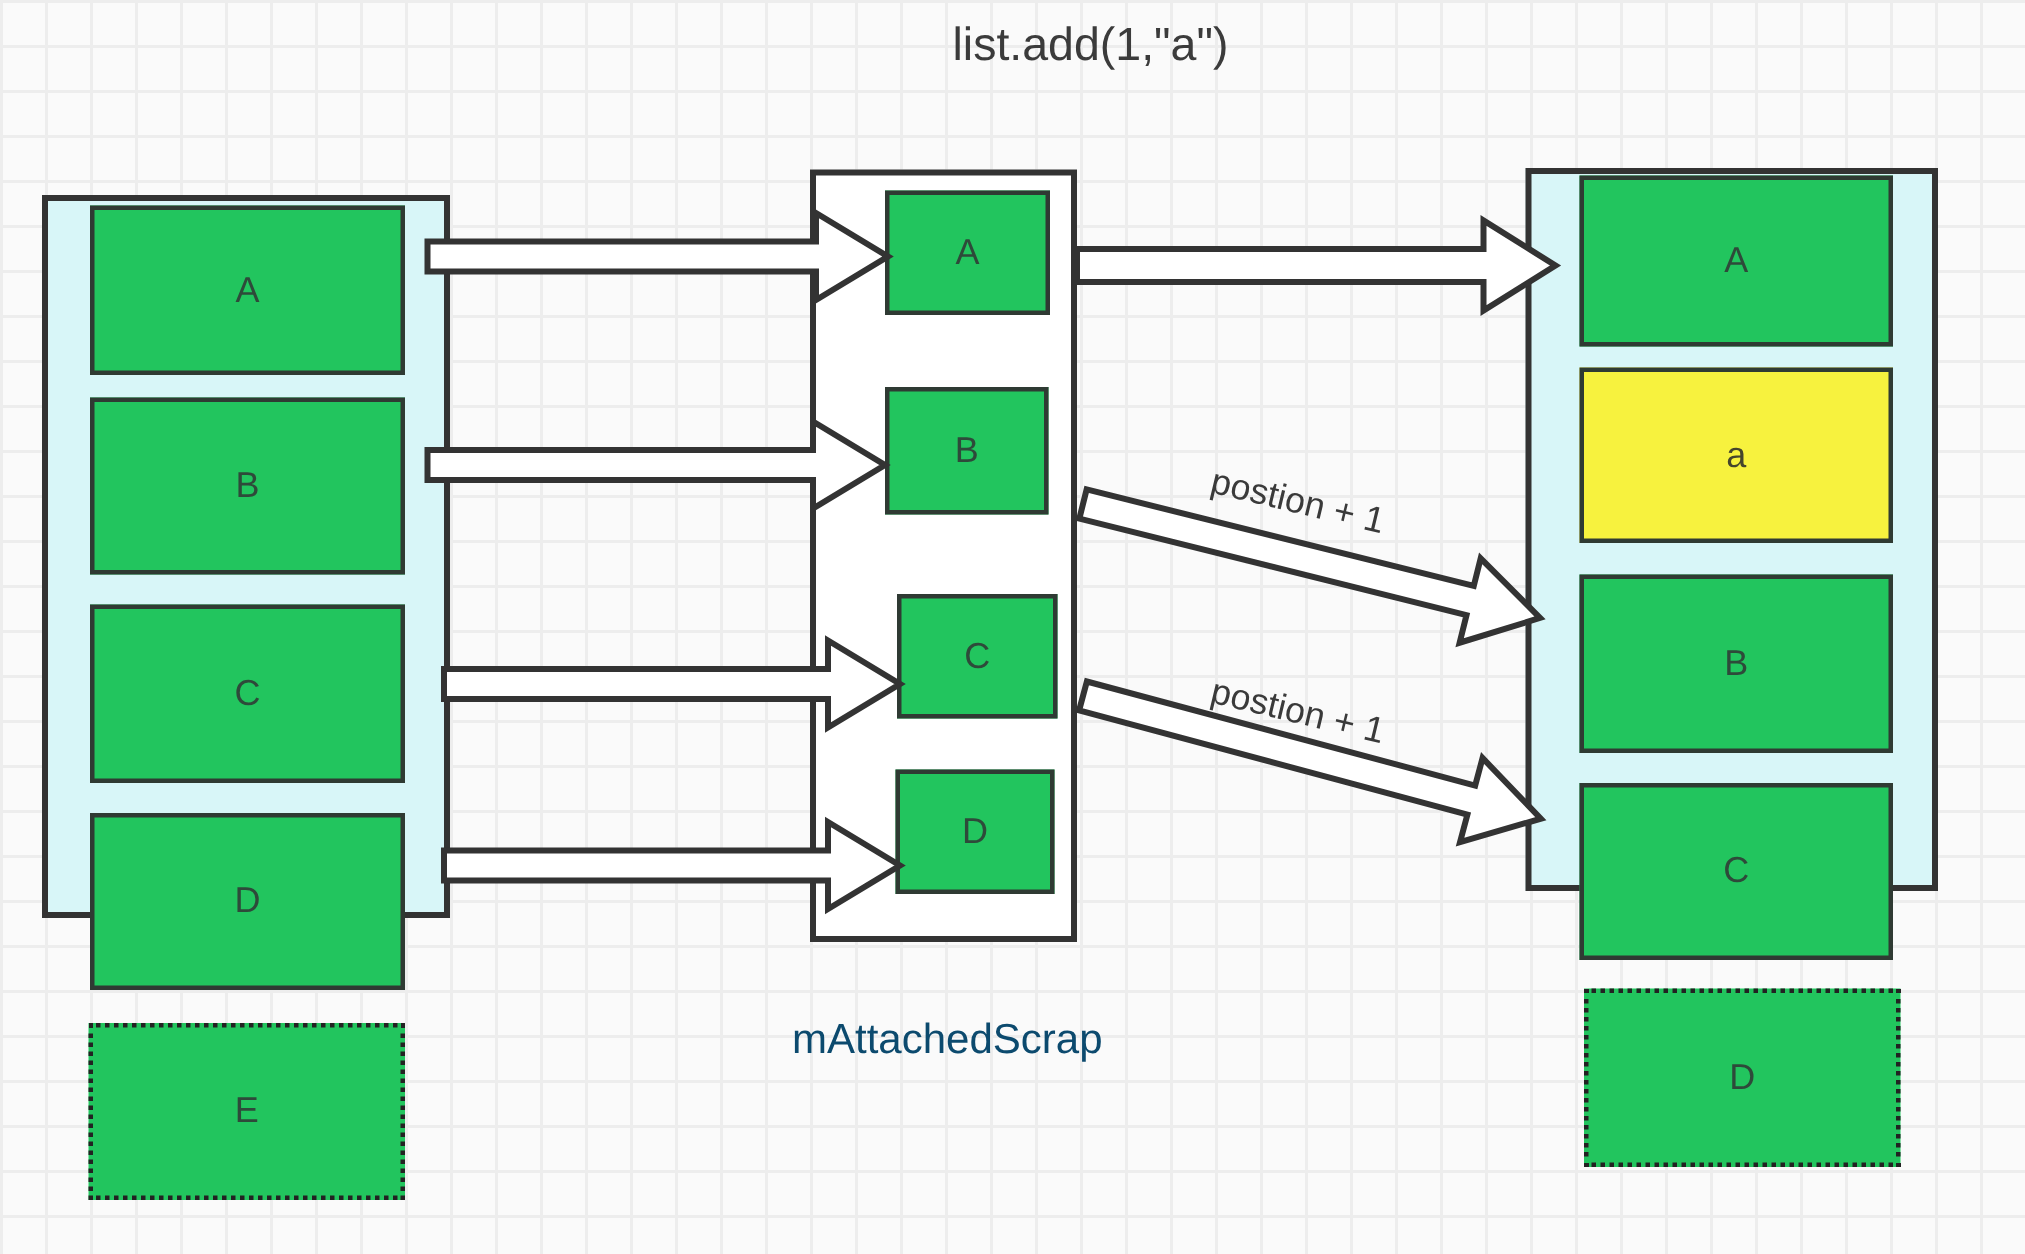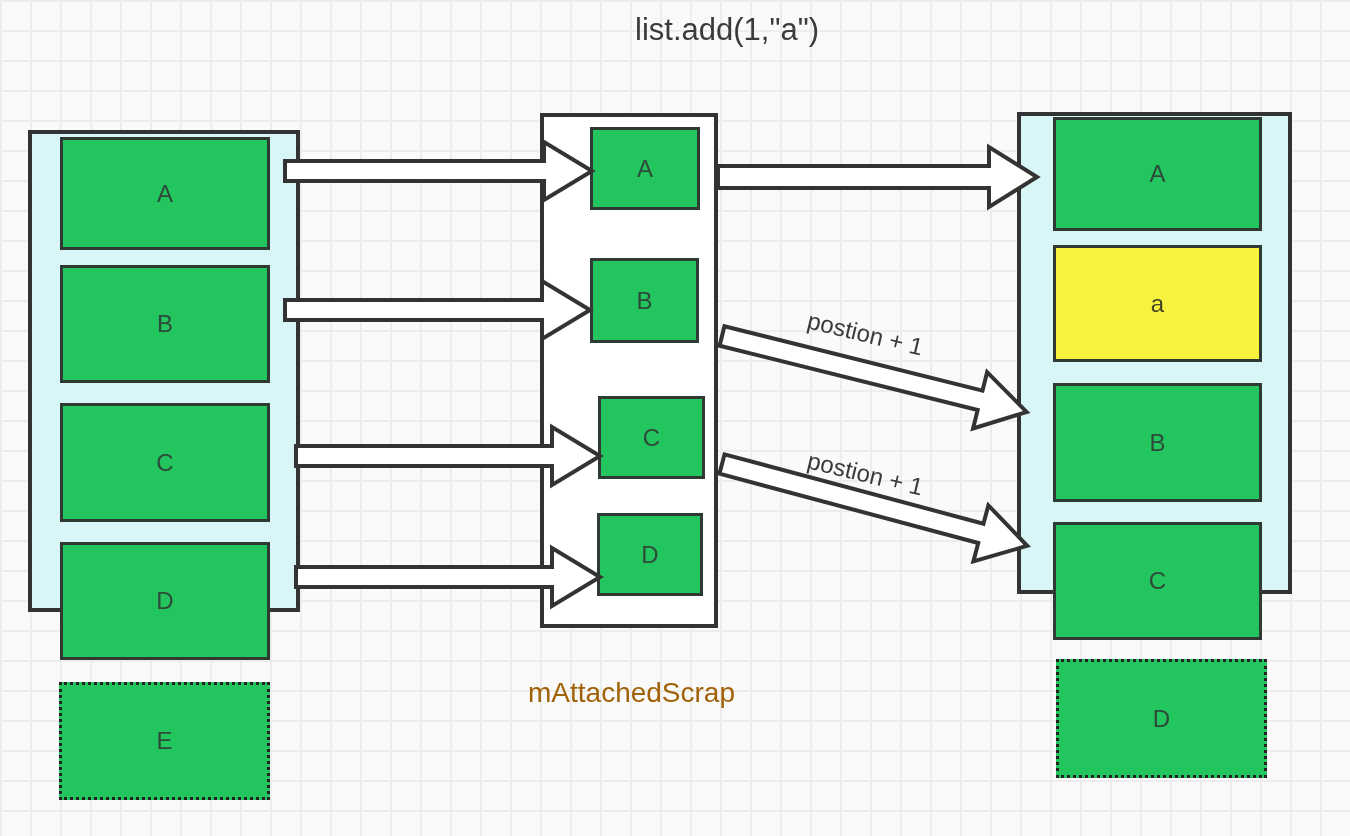--- a/index.html
+++ b/index.html
@@ -21,21 +21,21 @@
     position:absolute;background:#22c55e;border:3px solid #2f3a33;
     box-sizing:border-box;display:flex;align-items:center;justify-content:center;
     font-size:24px;color:#2e4a3a;
   }
   .box.yellow{background:#f7f23e;color:#45452c;}
   .box.dotted{border:3px dotted #222;}
   .title{
     position:absolute;font-size:31px;color:#3b3b3b;white-space:nowrap;
   }
   .caption{
-    position:absolute;font-size:28px;color:#a16207;white-space:nowrap;
+    position:absolute;font-size:28px;color:#0c4a6e;white-space:nowrap;
   }
   svg.arrow-layer{position:absolute;left:0;top:0;}
   svg .arrow{fill:#ffffff;stroke:#333;stroke-width:4;stroke-linejoin:miter;}
   svg text{font-family:"Liberation Sans","DejaVu Sans",sans-serif;font-size:24px;fill:#3a3a3a;}
 </style>
 </head>
 <body>
 
 <div class="title" style="left:635px;top:12px;">list.add(1,"a")</div>
 

